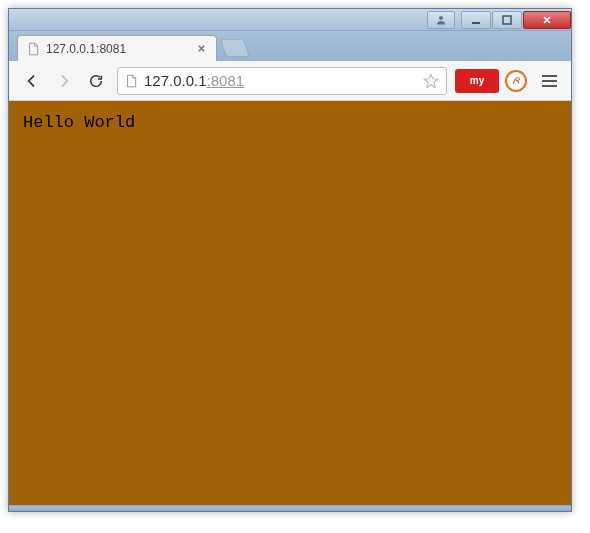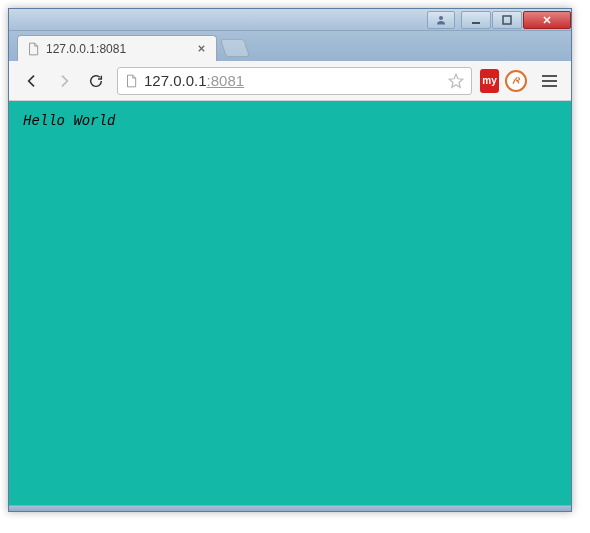--- a/index.html
+++ b/index.html
@@ -154,21 +154,21 @@
       color: #333;
       font-family: Arial, sans-serif;
     }
     .omni-text .port { color: #999; text-decoration: underline; }
     .omni-star {
       width: 18px; height: 18px;
       color: #bbb;
       cursor: pointer;
     }
     .ext-icon {
-      width: 19px;
+      width: 44px;
       height: 24px;
       margin: 0 2px;
       border-radius: 3px;
       display: flex;
       align-items: center;
       justify-content: center;
       cursor: pointer;
       font-size: 10px;
       font-weight: bold;
     }
@@ -193,27 +193,26 @@
       cursor: pointer;
       margin-left: 4px;
     }
     .menu-btn span {
       width: 15px;
       height: 2px;
       background: #555;
     }
     .content {
       flex: 1;
-      background: #14b8a6;
+      background: #a16207;
       padding: 12px 14px;
       font-family: "Courier New", monospace;
-      font-size: 14px;
+      font-size: 17px;
       color: #000;
       overflow: auto;
-      font-style: italic;
     }
     .bottom-bar {
       height: 6px;
       background: linear-gradient(to bottom, #a8c0d8, #90acc8);
       border-top: 1px solid #8aa5c0;
     }
     .file-icon-svg { fill: none; stroke: #888; stroke-width: 1.4; }
   </style>
 </head>
 <body>

